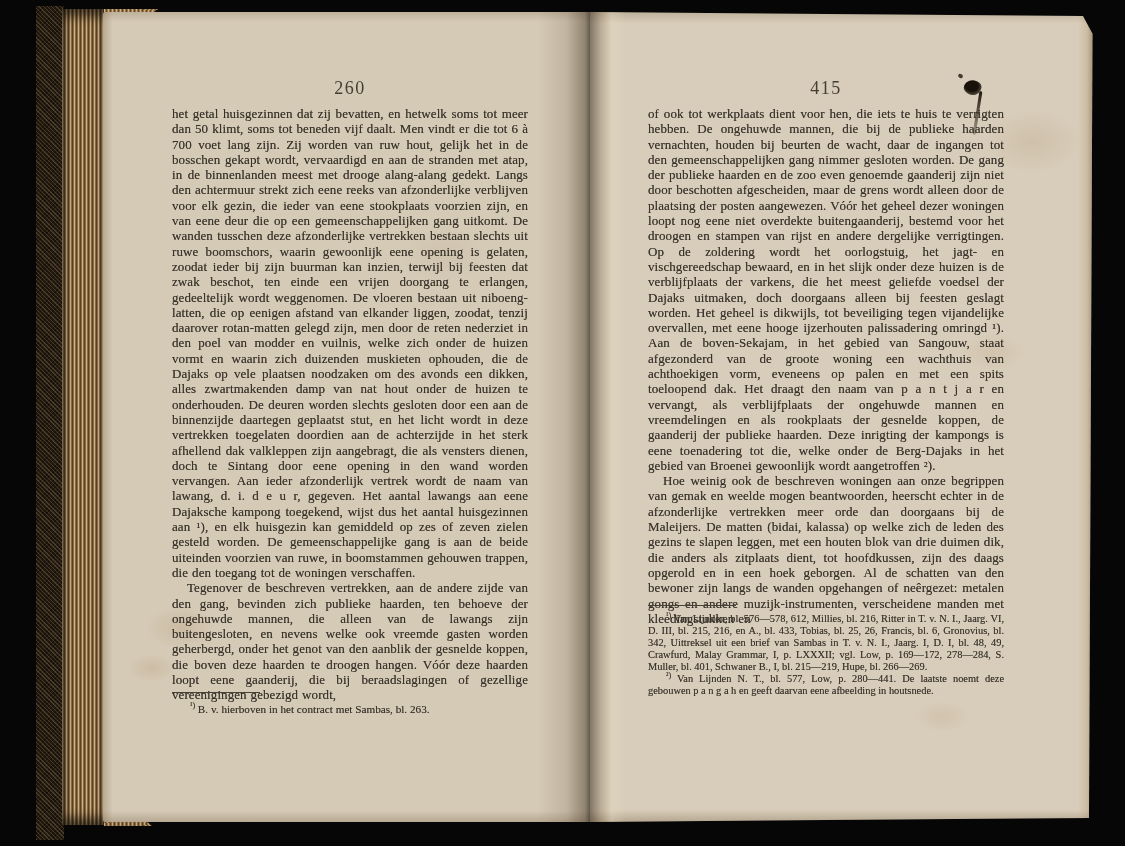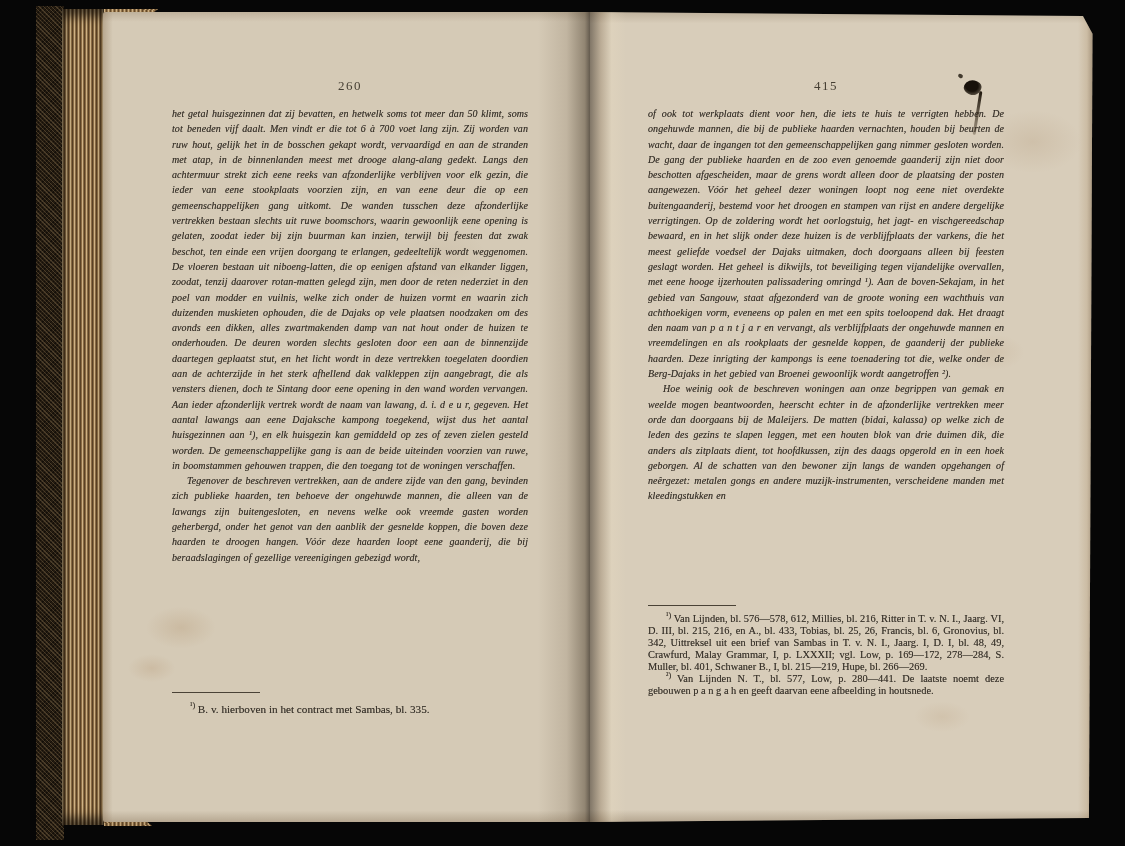--- a/index.html
+++ b/index.html
@@ -40,25 +40,25 @@
         radial-gradient(ellipse 46px 26px at 80% 42%, rgba(150,105,55,.10), transparent 70%),
         radial-gradient(ellipse 40px 22px at 70% 87%, rgba(150,105,55,.10), transparent 70%),
         radial-gradient(ellipse 70px 45px at 88% 16%, rgba(140,100,55,.12), transparent 70%),
         linear-gradient(to left, rgba(96,70,40,.42) 0, rgba(160,128,85,.22) 1.2%, rgba(160,128,85,0) 3%),
         linear-gradient(to bottom, rgba(90,65,35,.2) 0, rgba(90,65,35,0) 1.4%, rgba(90,65,35,0) 98.5%, rgba(90,65,35,.28) 100%);}
   .page-right::before{content:"";position:absolute;top:0;left:0;width:36px;height:100%;
       background:linear-gradient(to right, rgba(34,24,13,.48) 0, rgba(110,86,56,.28) 30%,
                  rgba(235,222,194,.28) 60%, rgba(235,222,194,0) 100%);}
 
   
-  .pageno{position:absolute;top:66px;width:356px;text-align:center;font-size:13px;
+  .pageno{position:absolute;top:66px;width:356px;text-align:center;font-size:18px;
           letter-spacing:1.5px;color:#453e33;}
   .col{position:absolute;top:94px;width:356px;}
-  .col p{margin:0;text-align:justify;font-size:10px;line-height:15.3px;
-         letter-spacing:.08px;word-spacing:.6px;text-shadow:0 0 .35px rgba(57,51,43,.65);font-style:italic;}
+  .col p{margin:0;text-align:justify;font-size:13px;line-height:15.3px;
+         letter-spacing:.08px;word-spacing:.6px;text-shadow:0 0 .35px rgba(57,51,43,.65);}
   .col p.indent{text-indent:15px;}
   .fnrule{position:absolute;width:88px;border-top:1.2px solid #4a4236;}
   .fn{position:absolute;width:356px;}
   .fn p{margin:0;text-align:justify;text-indent:18px;text-shadow:0 0 .3px rgba(57,51,43,.6);}
   .fn-left p{font-size:11.2px;line-height:14px;}
   .fn-right p{font-size:10.4px;line-height:12px;}
   .fn sup{font-size:8px;line-height:0;}
 
   
   .page-left .pageno{left:69px;}
@@ -92,21 +92,21 @@
   <div class="edges-bottom"></div>
 
   <div class="page page-left">
     <div class="pageno">260</div>
     <div class="col">
       <p>het getal huisgezinnen dat zij bevatten, en hetwelk soms tot meer dan 50 klimt, soms tot beneden vijf daalt. Men vindt er die tot 6 à 700 voet lang zijn. Zij worden van ruw hout, gelijk het in de bosschen gekapt wordt, vervaardigd en aan de stranden met atap, in de binnenlanden meest met drooge alang-alang gedekt. Langs den achtermuur strekt zich eene reeks van afzonderlijke verblijven voor elk gezin, die ieder van eene stookplaats voorzien zijn, en van eene deur die op een gemeenschappelijken gang uitkomt. De wanden tusschen deze afzonderlijke vertrekken bestaan slechts uit ruwe boomschors, waarin gewoonlijk eene opening is gelaten, zoodat ieder bij zijn buurman kan inzien, terwijl bij feesten dat zwak beschot, ten einde een vrijen doorgang te erlangen, gedeeltelijk wordt weggenomen. De vloeren bestaan uit niboeng-latten, die op eenigen afstand van elkander liggen, zoodat, tenzij daarover rotan-matten gelegd zijn, men door de reten nederziet in den poel van modder en vuilnis, welke zich onder de huizen vormt en waarin zich duizenden muskieten ophouden, die de Dajaks op vele plaatsen noodzaken om des avonds een dikken, alles zwartmakenden damp van nat hout onder de huizen te onderhouden. De deuren worden slechts gesloten door een aan de binnenzijde daartegen geplaatst stut, en het licht wordt in deze vertrekken toegelaten doordien aan de achterzijde in het sterk afhellend dak valkleppen zijn aangebragt, die als vensters dienen, doch te Sintang door eene opening in den wand worden vervangen. Aan ieder afzonderlijk vertrek wordt de naam van lawang, d. i. d e u r, gegeven. Het aantal lawangs aan eene Dajaksche kampong toegekend, wijst dus het aantal huisgezinnen aan ¹), en elk huisgezin kan gemiddeld op zes of zeven zielen gesteld worden. De gemeenschappelijke gang is aan de beide uiteinden voorzien van ruwe, in boomstammen gehouwen trappen, die den toegang tot de woningen verschaffen.</p>
       <p class="indent">Tegenover de beschreven vertrekken, aan de andere zijde van den gang, bevinden zich publieke haarden, ten behoeve der ongehuwde mannen, die alleen van de lawangs zijn buitengesloten, en nevens welke ook vreemde gasten worden geherbergd, onder het genot van den aanblik der gesnelde koppen, die boven deze haarden te droogen hangen. Vóór deze haarden loopt eene gaanderij, die bij beraadslagingen of gezellige vereenigingen gebezigd wordt,</p>
     </div>
     <div class="fnrule"></div>
     <div class="fn fn-left">
-      <p><sup>¹)</sup><span> B. v. hierboven in het contract met Sambas, bl. 335.</span></p>
+      <p><sup>¹)</sup><span> B. v. hierboven in het contract met Sambas, bl. 263.</span></p>
     </div>
   </div>
 
   <div class="page page-right">
     <div class="pageno">415</div>
     <div class="col">
       <p>of ook tot werkplaats dient voor hen, die iets te huis te verrigten hebben. De ongehuwde mannen, die bij de publieke haarden vernachten, houden bij beurten de wacht, daar de ingangen tot den gemeenschappelijken gang nimmer gesloten worden. De gang der publieke haarden en de zoo even genoemde gaanderij zijn niet door beschotten afgescheiden, maar de grens wordt alleen door de plaatsing der posten aangewezen. Vóór het geheel dezer woningen loopt nog eene niet overdekte buitengaanderij, bestemd voor het droogen en stampen van rijst en andere dergelijke verrigtingen. Op de zoldering wordt het oorlogstuig, het jagt- en vischgereedschap bewaard, en in het slijk onder deze huizen is de verblijfplaats der varkens, die het meest geliefde voedsel der Dajaks uitmaken, doch doorgaans alleen bij feesten geslagt worden. Het geheel is dikwijls, tot beveiliging tegen vijandelijke overvallen, met eene hooge ijzerhouten palissadering omringd ¹). Aan de boven-Sekajam, in het gebied van Sangouw, staat afgezonderd van de groote woning een wachthuis van achthoekigen vorm, eveneens op palen en met een spits toeloopend dak. Het draagt den naam van p a n t j a r en vervangt, als verblijfplaats der ongehuwde mannen en vreemdelingen en als rookplaats der gesnelde koppen, de gaanderij der publieke haarden. Deze inrigting der kampongs is eene toenadering tot die, welke onder de Berg-Dajaks in het gebied van Broenei gewoonlijk wordt aangetroffen ²).</p>
       <p class="indent">Hoe weinig ook de beschreven woningen aan onze begrippen van gemak en weelde mogen beantwoorden, heerscht echter in de afzonderlijke vertrekken meer orde dan doorgaans bij de Maleijers. De matten (bidai, kalassa) op welke zich de leden des gezins te slapen leggen, met een houten blok van drie duimen dik, die anders als zitplaats dient, tot hoofdkussen, zijn des daags opgerold en in een hoek geborgen. Al de schatten van den bewoner zijn langs de wanden opgehangen of neêrgezet: metalen gongs en andere muzijk-instrumenten, verscheidene manden met kleedingstukken en</p>
     </div>
     <div class="fnrule"></div>

